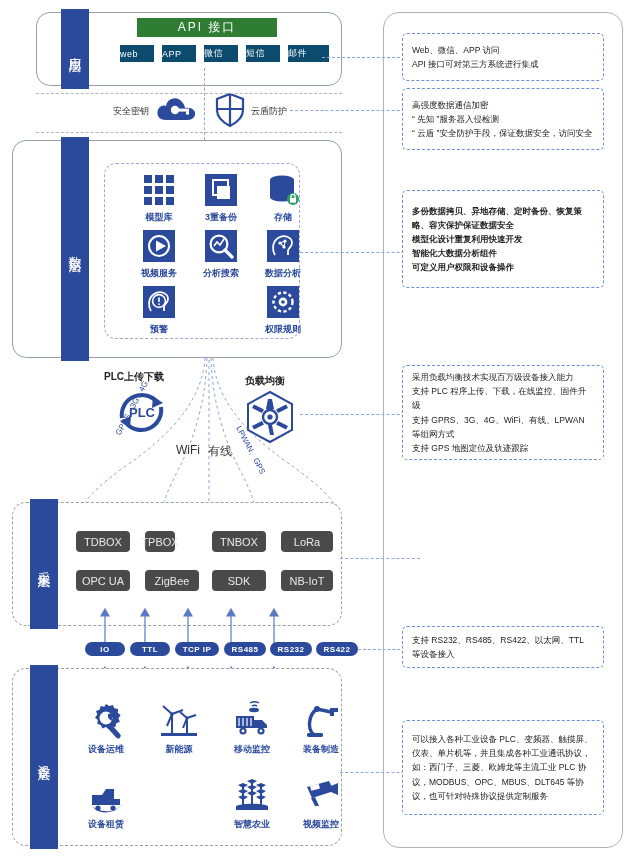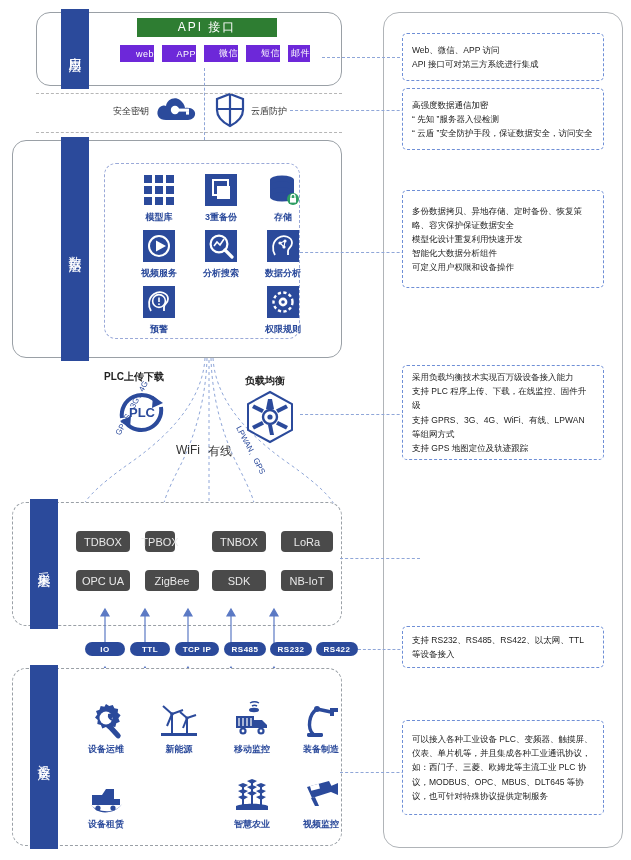--- a/index.html
+++ b/index.html
@@ -42,25 +42,25 @@
   .api-bar {
     position: absolute;
     background: #2e7d32;
     color: #fff;
     font-size: 12px;
     display: flex; align-items: center; justify-content: center;
     letter-spacing: 2px;
   }
   .chip-green {
     position: absolute;
-    background: #6d28d9;
+    background: #0c4a6e;
     color: #fff;
     font-size: 9px;
     height: 17px;
-    display: flex; align-items: center; justify-content: flex-end;
+    display: flex; align-items: center; justify-content: flex-start;
     letter-spacing: 0.5px;
   }
 
   
   .sec-label {
     position: absolute;
     font-size: 9px;
     color: #333;
     white-space: nowrap;
   }
@@ -199,21 +199,21 @@
   </div>
   <div class="chip-green" style="left:162px; top:45px; width:34px;">
     <span>APP</span>
   </div>
   <div class="chip-green" style="left:204px; top:45px; width:34px;">
     <span>微信</span>
   </div>
   <div class="chip-green" style="left:246px; top:45px; width:34px;">
     <span>短信</span>
   </div>
-  <div class="chip-green" style="left:288px; top:45px; width:22px;">
+  <div class="chip-green" style="left:288px; top:45px; width:41px;">
     <span>邮件</span>
   </div>
 
   <div class="dash-h" style="left:322px; top:57px; width:98px;"></div>
 
   <div class="sec-label" style="left:113px; top:105px;">安全密钥</div>
   <svg class="sec-icon" style="left:155px; top:96px;" width="42" height="26" viewBox="0 0 42 26">
     <path d="M11 24 C4 24 1 19 3 14 C5 9 10 9 11 10 C12 3 20 0 25 4 C29 7 30 11 30 12 C37 11 41 15 40 19 C39 23 35 24 32 24 Z" fill="#2b4a9b"></path>
     <circle cx="20" cy="14" r="4.2" fill="#ffffff"></circle>
     <rect x="22" y="12.6" width="12" height="3" fill="#ffffff"></rect>
@@ -588,21 +588,21 @@
     <p>Web、微信、APP 访问
 API 接口可对第三方系统进行集成</p>
   </div>
 
   <div class="note" style="left:402px; top:88px; width:202px; height:62px;">
     <p>高强度数据通信加密
 “ 先知 ”服务器入侵检测
 “ 云盾 ”安全防护手段，保证数据安全，访问安全</p>
   </div>
 
-  <div class="note" style="left:402px; top:190px; width:202px; height:98px;">
+  <div class="note" style="left:402px; top:190px; width:202px; height:98px;font-weight:bold;">
     <p>多份数据拷贝、异地存储、定时备份、恢复策略、容灾保护保证数据安全
 模型化设计重复利用快速开发
 智能化大数据分析组件
 可定义用户权限和设备操作</p>
   </div>
 
   <div class="note" style="left:402px; top:365px; width:202px; height:95px;">
     <p>采用负载均衡技术实现百万级设备接入能力
 支持 PLC 程序上传、下载，在线监控、固件升级
 支持 GPRS、3G、4G、WiFi、有线、LPWAN 等组网方式

